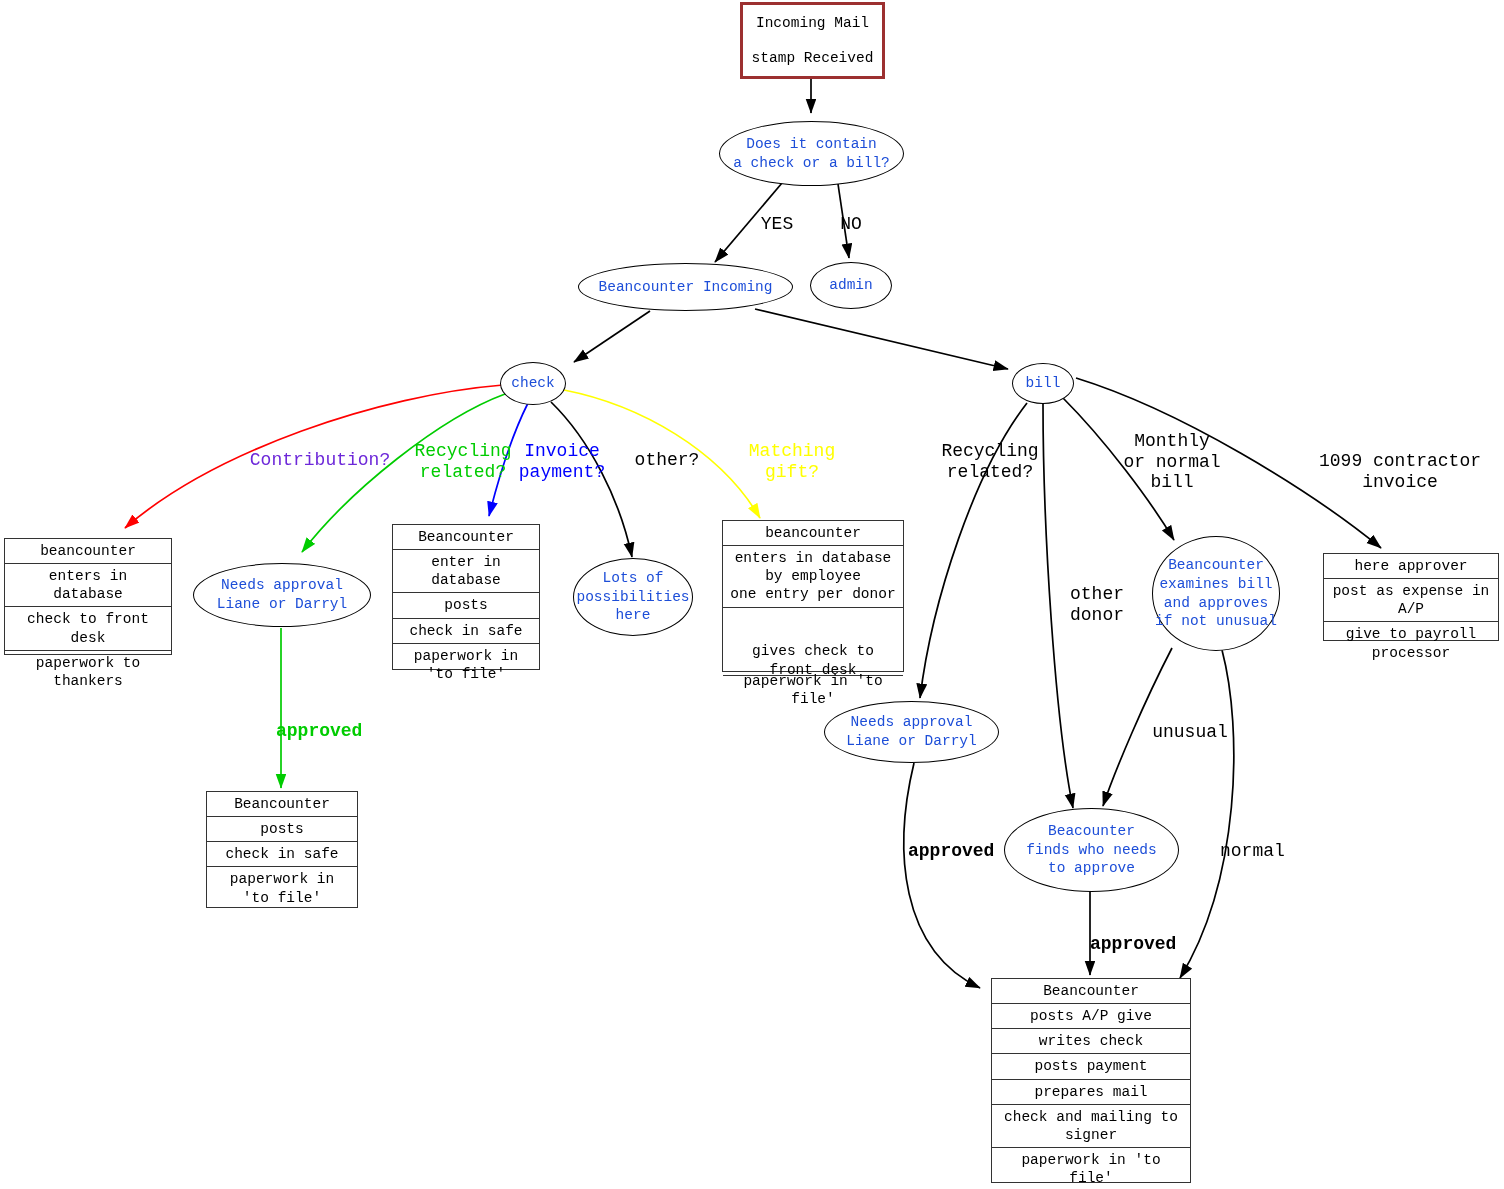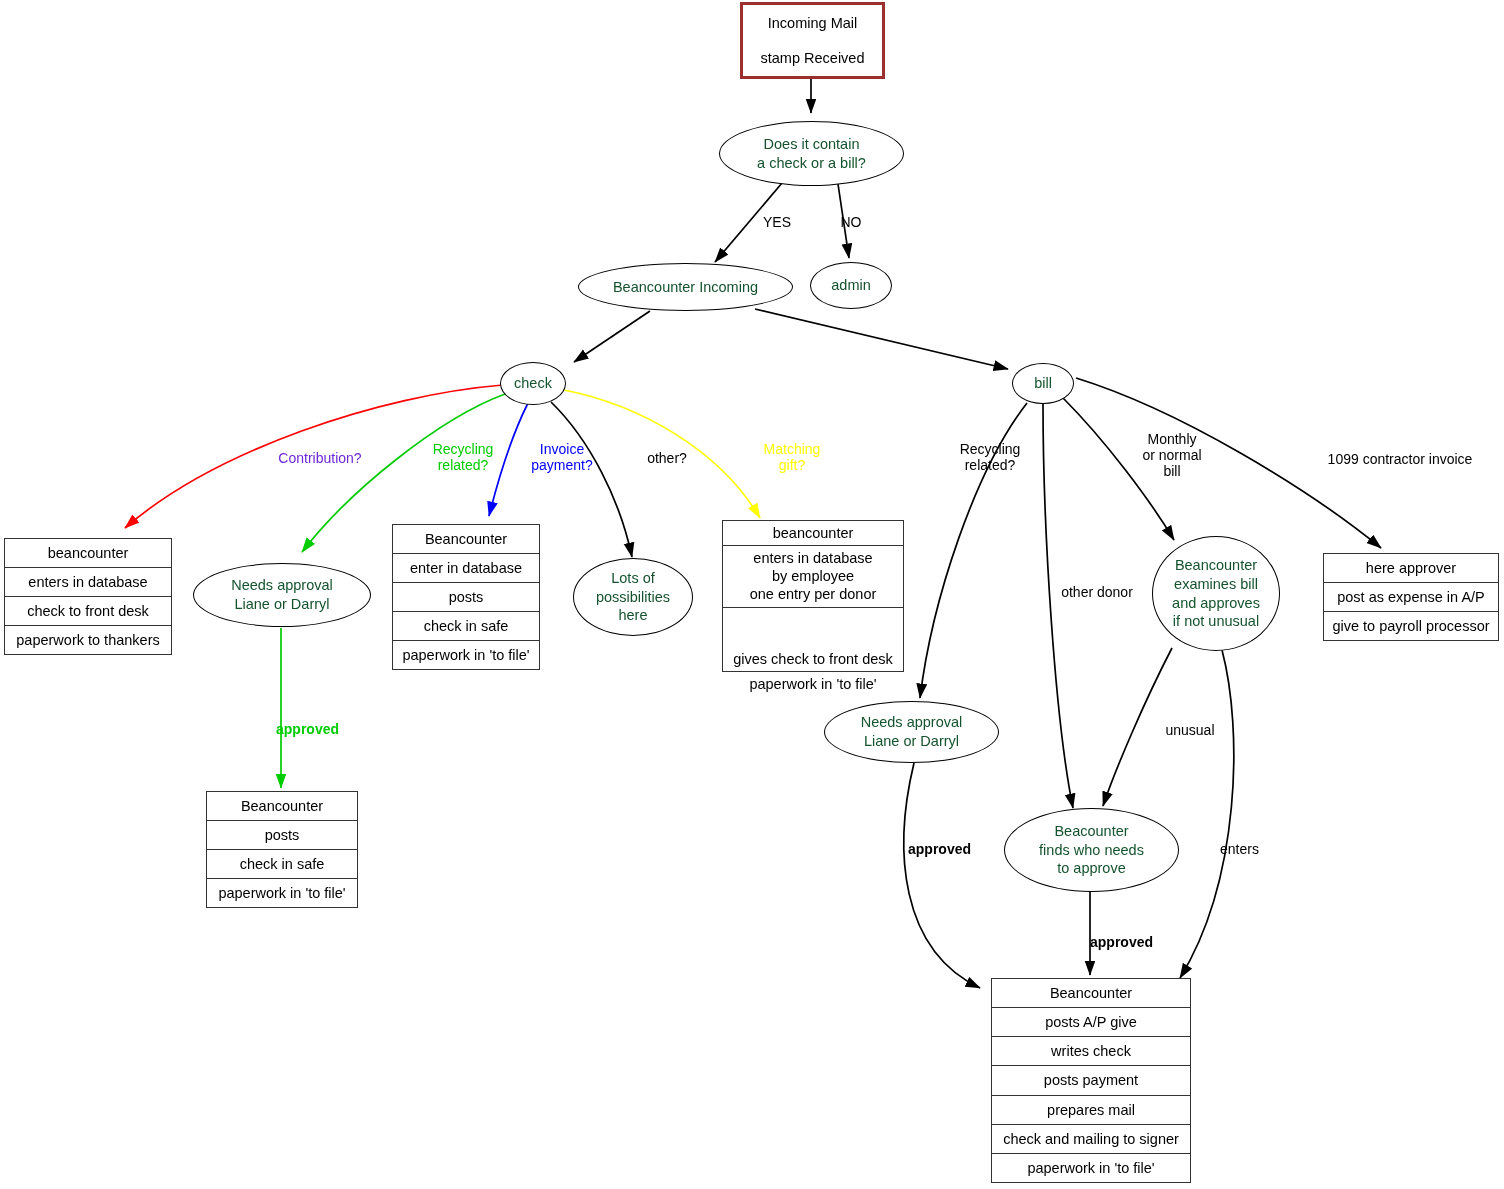--- a/index.html
+++ b/index.html
@@ -5,21 +5,21 @@
   html, body {
     margin: 0;
     padding: 0;
     background: #ffffff;
   }
   #canvas {
     position: relative;
     width: 1504px;
     height: 1189px;
     background: #ffffff;
-    font-family: Liberation Sans, sans-serif;
+    font-family: Liberation Mono, monospace;
     overflow: hidden;
   }
   svg.edges {
     position: absolute;
     left: 0; top: 0;
     width: 1504px;
     height: 1189px;
   }
   .node-box {
     position: absolute;
@@ -51,27 +51,27 @@
     position: absolute;
     box-sizing: border-box;
     border: 1.7px solid #000000;
     border-radius: 50%;
     background: #ffffff;
     display: flex;
     align-items: center;
     justify-content: center;
     text-align: center;
     font-size: 14.5px;
-    color: #14532d;
+    color: #1d4ed8;
     line-height: 1.3;
     white-space: pre-line;
   }
   .edge-label {
     position: absolute;
-    font-size: 14px;
+    font-size: 18px;
     color: #000000;
     text-align: center;
     line-height: 1.15;
     white-space: pre-line;
     pointer-events: none;
   }
 </style>
 </head>
 <body>
 
@@ -255,17 +255,17 @@
 
   <div class="edge-label" style="left:940px; top:441px; width:100px;">Recycling
 related?</div>
   <div class="edge-label" style="left:1052px; top:584px; width:90px;">other donor</div>
   <div class="edge-label" style="left:1120px; top:431px; width:104px;">Monthly
 or normal
 bill</div>
   <div class="edge-label" style="left:1300px; top:451px; width:200px;">1099 contractor invoice</div>
 
   <div class="edge-label" style="left:1148px; top:722px; width:84px;">unusual</div>
-  <div class="edge-label" style="left:1220px; top:841px; width:80px; text-align:left;">enters</div>
+  <div class="edge-label" style="left:1220px; top:841px; width:80px; text-align:left;">normal</div>
   <div class="edge-label" style="left:908px; top:841px; width:100px; text-align:left; font-weight:bold;">approved</div>
   <div class="edge-label" style="left:1090px; top:934px; width:110px; text-align:left; font-weight:bold;">approved</div>
 
 </div>
 
 </body></html>

